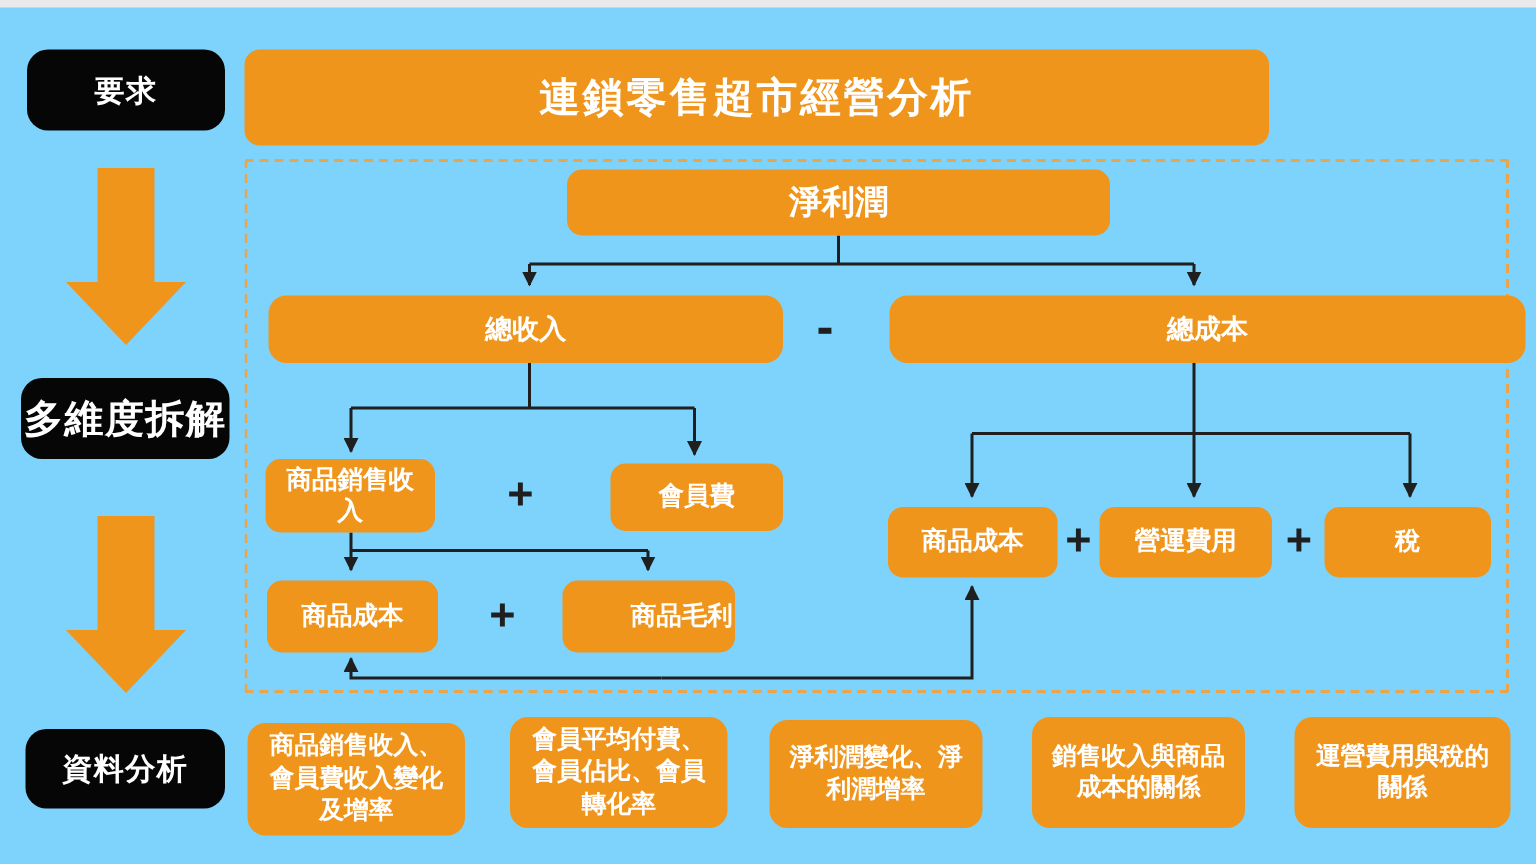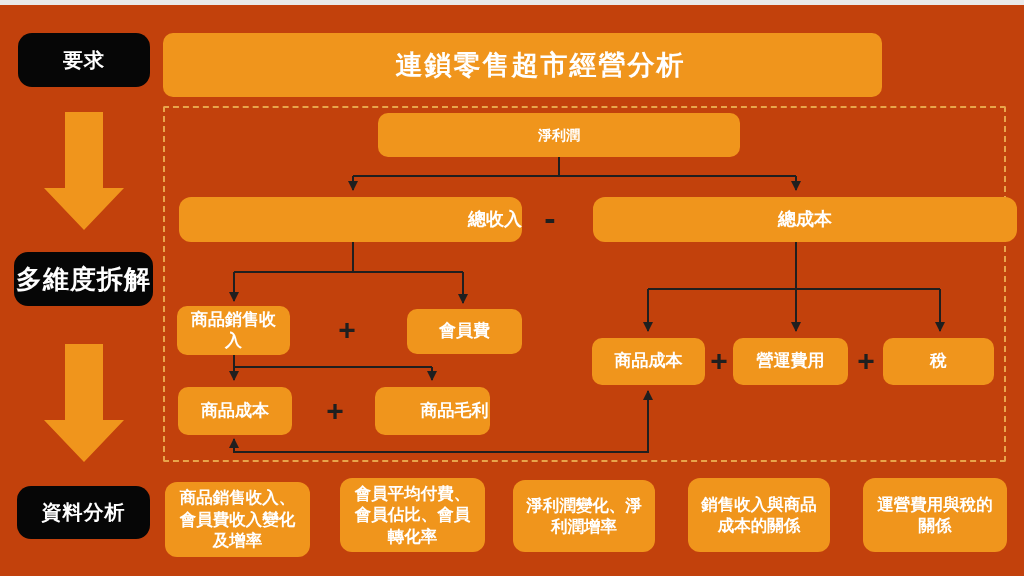--- a/index.html
+++ b/index.html
@@ -1,47 +1,47 @@
 <!DOCTYPE html>
 <html><head>
 <meta charset="utf-8">
 <style>
   html,body{margin:0;padding:0;background:#ffffff;}
   .stage{
     position:relative;width:1024px;height:576px;overflow:hidden;
-    background:#c2410c;font-family:"Liberation Sans",sans-serif;
+    background:#7dd3fc;font-family:"Liberation Sans",sans-serif;
   }
   .top-strip{position:absolute;left:0;top:0;width:1024px;height:5px;background:#e9e9e9;}
   
   .step-box{
     position:absolute;background:#060606;color:#ffffff;font-weight:bold;
     display:flex;align-items:center;justify-content:center;border-radius:14px;
     letter-spacing:1px;
   }
   .big-arrow{position:absolute;}
   .big-arrow svg{display:block;}
   
   .banner{
     position:absolute;left:163px;top:33px;width:683px;height:64px;border-radius:10px;
     background:#F0951C;color:#ffffff;font-size:27px;font-weight:bold;
-    display:flex;align-items:center;justify-content:center;letter-spacing:2px;padding-left:36px;
+    display:flex;align-items:center;justify-content:center;letter-spacing:2px;
   }
   
   .flow-area{
     position:absolute;left:163px;top:106px;width:843px;height:356px;
     border:2px dashed #E8A54B;border-radius:2px;box-sizing:border-box;
   }
   .connectors{position:absolute;left:0;top:0;width:1024px;height:576px;pointer-events:none;}
   
   .node{
     position:absolute;background:#F0951C;color:#ffffff;font-weight:bold;
     display:flex;align-items:center;justify-content:center;text-align:center;
     border-radius:10px;box-sizing:border-box;line-height:1.2;font-size:17px;
   }
-  .node.lvl1{border-radius:10px;font-size:14px;}
+  .node.lvl1{border-radius:10px;font-size:22px;font-family:Liberation Serif, serif;}
   .node.lvl2{border-radius:12px;font-size:18px;}
   .op{
     position:absolute;color:#1f1f1f;font-weight:bold;
     display:flex;align-items:center;justify-content:center;
   }
   .op.plus{font-size:30px;}
   .op.minus{font-size:34px;}
   
   .card{
     position:absolute;background:#F0951C;color:#ffffff;font-weight:bold;
@@ -113,21 +113,21 @@
 
       <path d="M441,452 L234,452 L234,439" marker-end="url(#arr)"></path>
       <path d="M441,452 L648,452 L648,391" marker-end="url(#arr)"></path>
     </g>
   </svg>
 
   <div class="node lvl1" style="left:378px;top:113px;width:362px;height:44px;">
     <span>淨利潤</span>
   </div>
 
-  <div class="node lvl2" style="left:179px;top:197px;width:343px;height:45px;justify-content:flex-end;">
+  <div class="node lvl2" style="left:179px;top:197px;width:343px;height:45px;">
     <span>總收入</span>
   </div>
 
   <div class="op minus" style="left:536px;top:198px;width:28px;height:40px;">
     <span>-</span>
   </div>
 
   <div class="node lvl2" style="left:593px;top:197px;width:424px;height:45px;">
     <span>總成本</span>
   </div>

